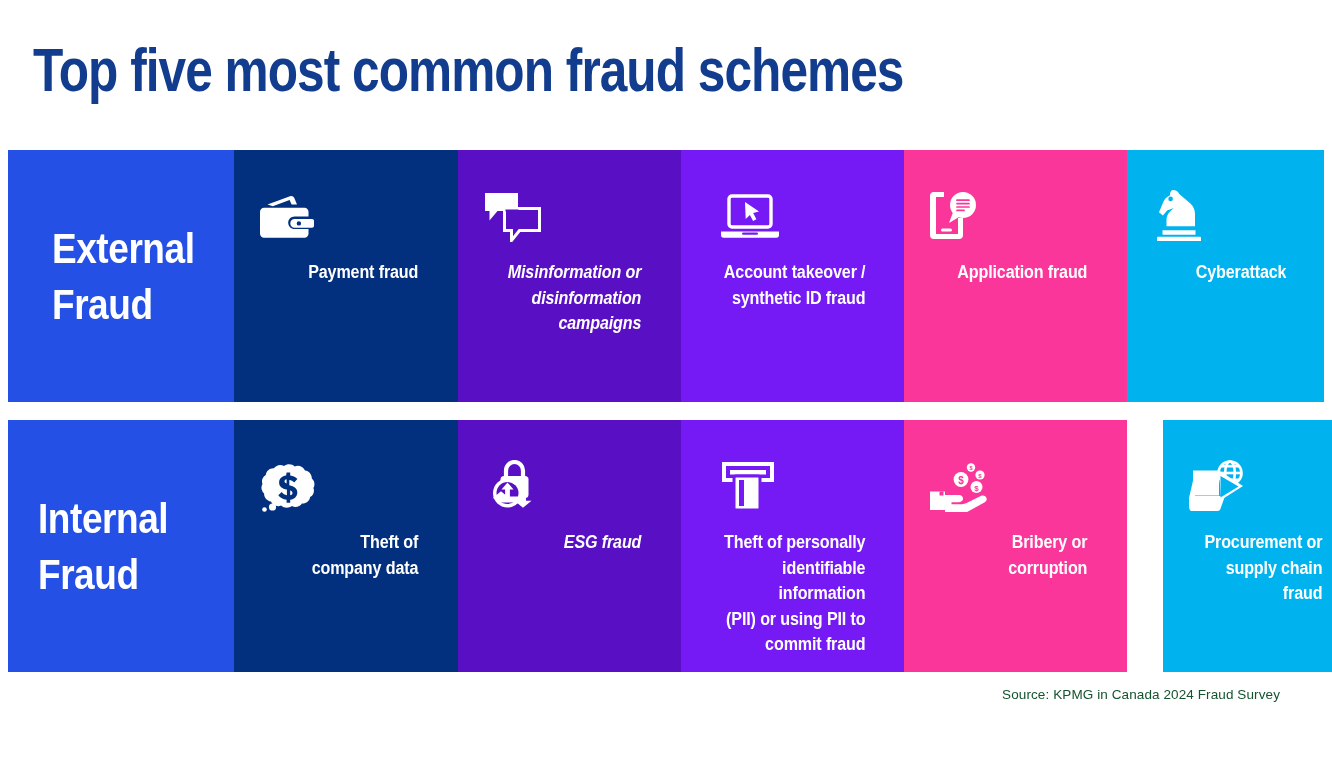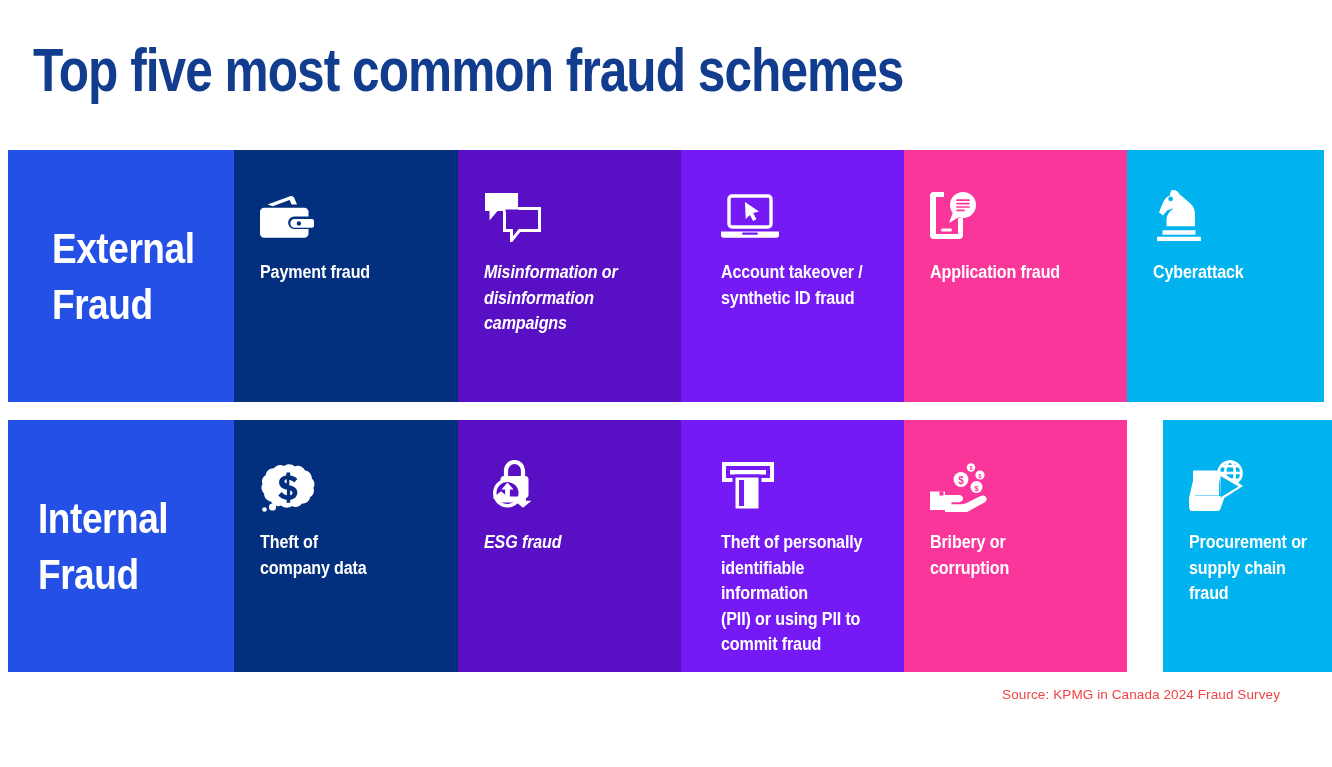--- a/index.html
+++ b/index.html
@@ -57,20 +57,21 @@
   .cell-label {
     width: 226px;
     flex: 0 0 226px;
     display: flex;
     align-items: center;
     padding-left: 30px;
   }
   .cell-item {
     flex: 1 1 0;
     padding: 38px 26px 0 26px;
+    text-align: right;
   }
   
   .col-2 { flex: 0 0 224px; }
   .col-3 { flex: 0 0 223px; font-style: italic; }
   .col-4 { flex: 0 0 223px; padding-left: 40px; }
   .col-5 { flex: 0 0 223px; }
   .col-6 { flex: 0 0 197px; }
 
   .label-text {
     font-family: "Liberation Sans Narrow", "Liberation Sans", sans-serif;
@@ -104,21 +105,21 @@
     white-space: pre-line;
   }
 
   
   .source {
     position: absolute;
     right: 8px;
     top: 687px;
     font-family: "Liberation Sans", sans-serif;
     font-size: 13.5px;
-    color: #ef4444;
+    color: #14532d;
     letter-spacing: 0.1px;
   }
 </style>
 </head>
 <body>
 
 <div class="page">
 
   <div class="title">Top five most common fraud schemes</div>
 

